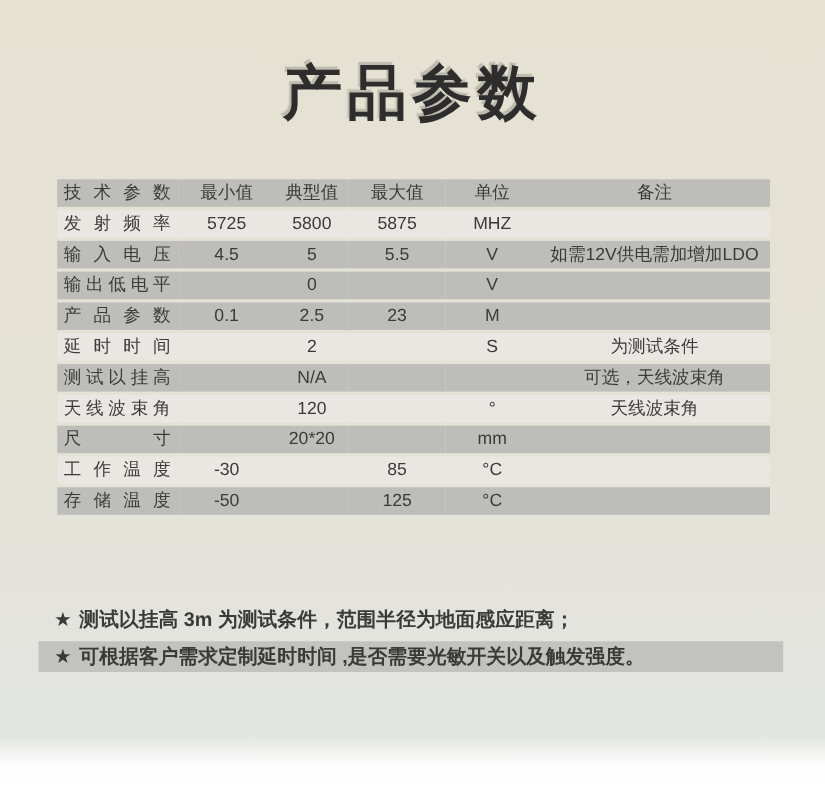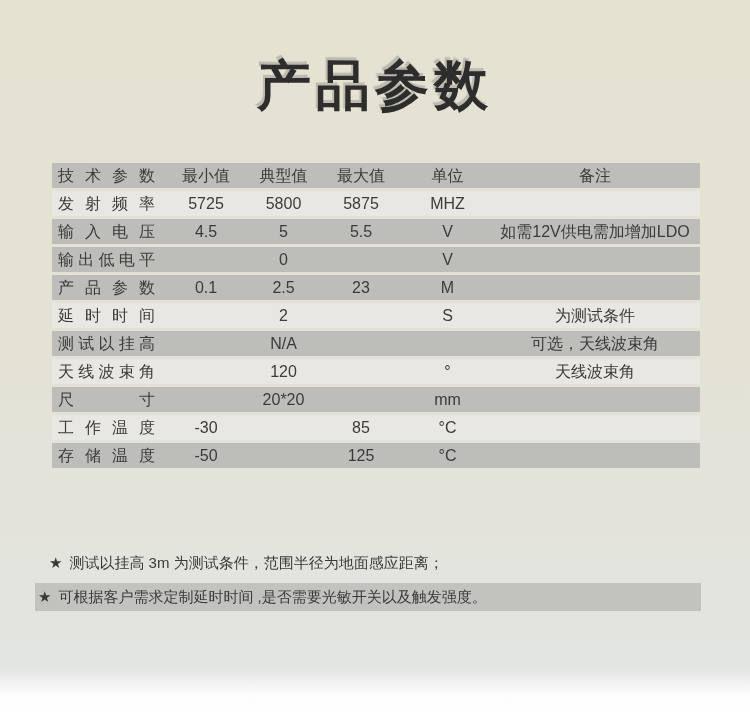--- a/index.html
+++ b/index.html
@@ -67,33 +67,34 @@
     display: inline-block;
     width: 97px;
     text-align: justify;
     text-align-last: justify;
   }
 
   .footnote {
     position: absolute;
     left: 49px;
     top: 553px;
-    font-size: 15px;
+    font-size: 18px;
     line-height: 20px;
     color: #3a3a3a;
     white-space: nowrap;
+    font-weight: bold;
   }
   .footnote .star { margin-right: 7px; }
   .footnote.bar {
     left: 35px;
     top: 583px;
     width: 663px;
     height: 28px;
     line-height: 28px;
-    padding-left: 3px;
+    padding-left: 14px;
     background: #c2c2be;
   }
 </style>
 </head>
 <body>
 
 <div class="canvas">
 
   <h1 class="title">产品参数</h1>
 

